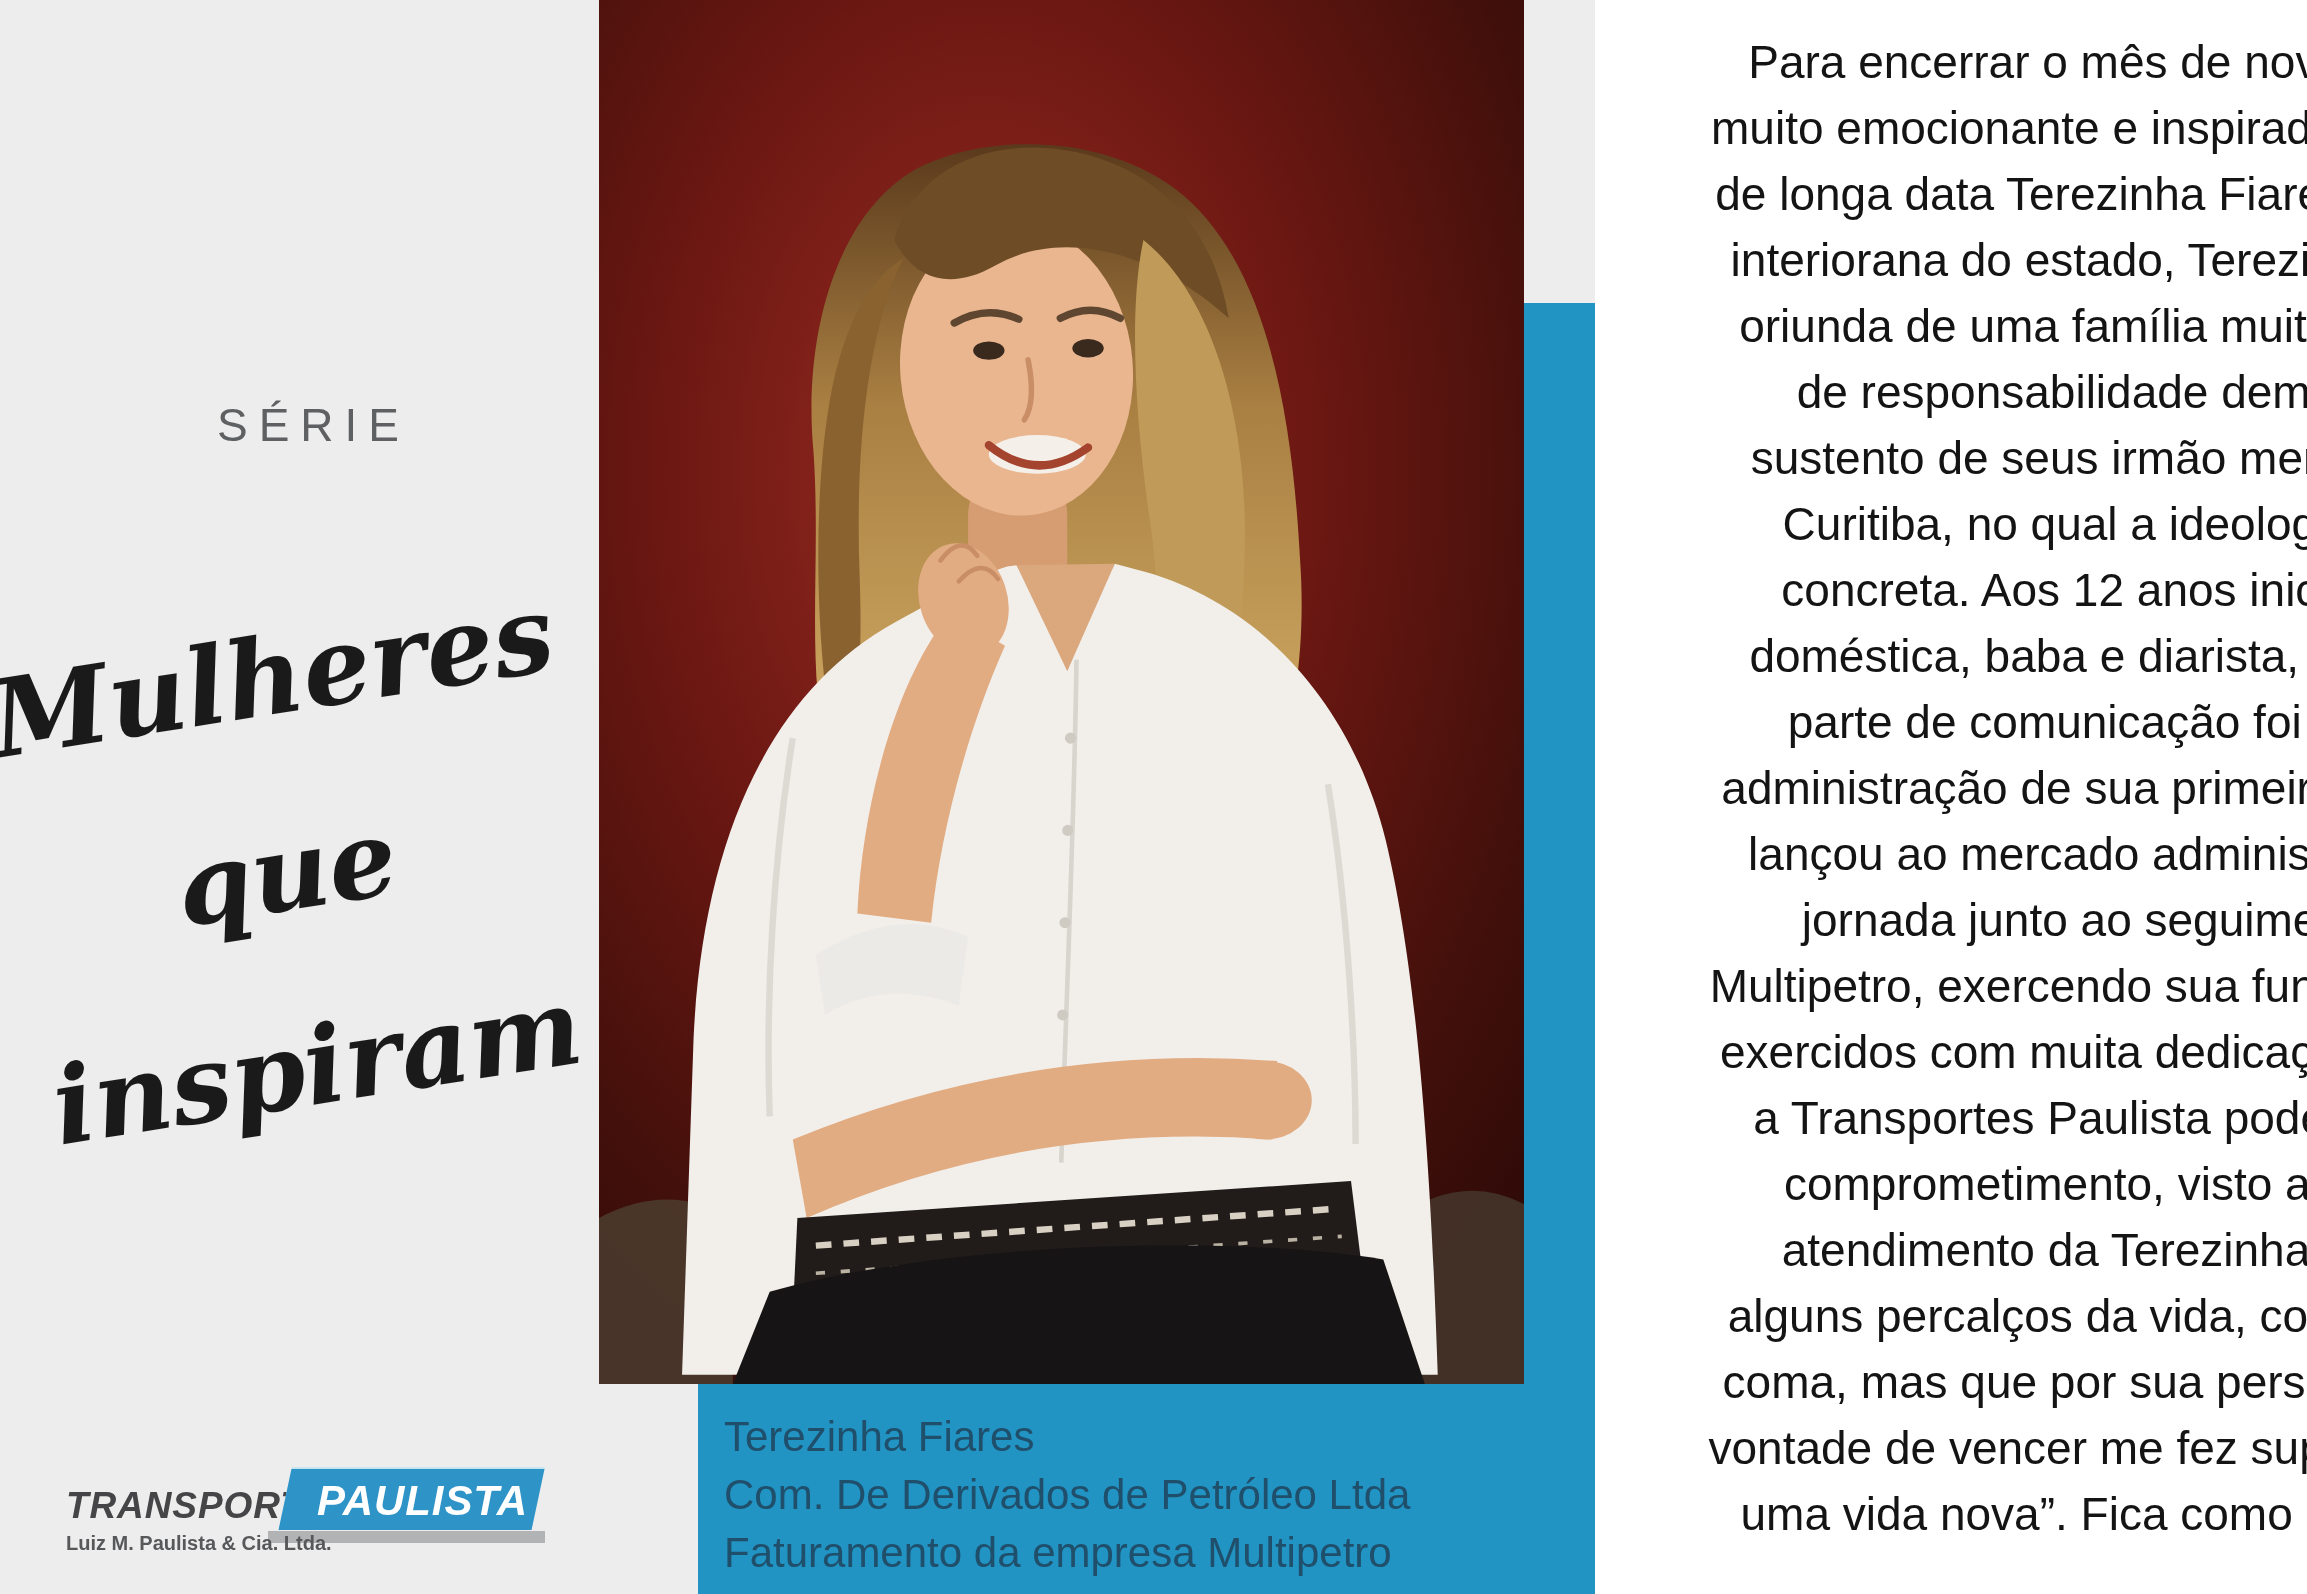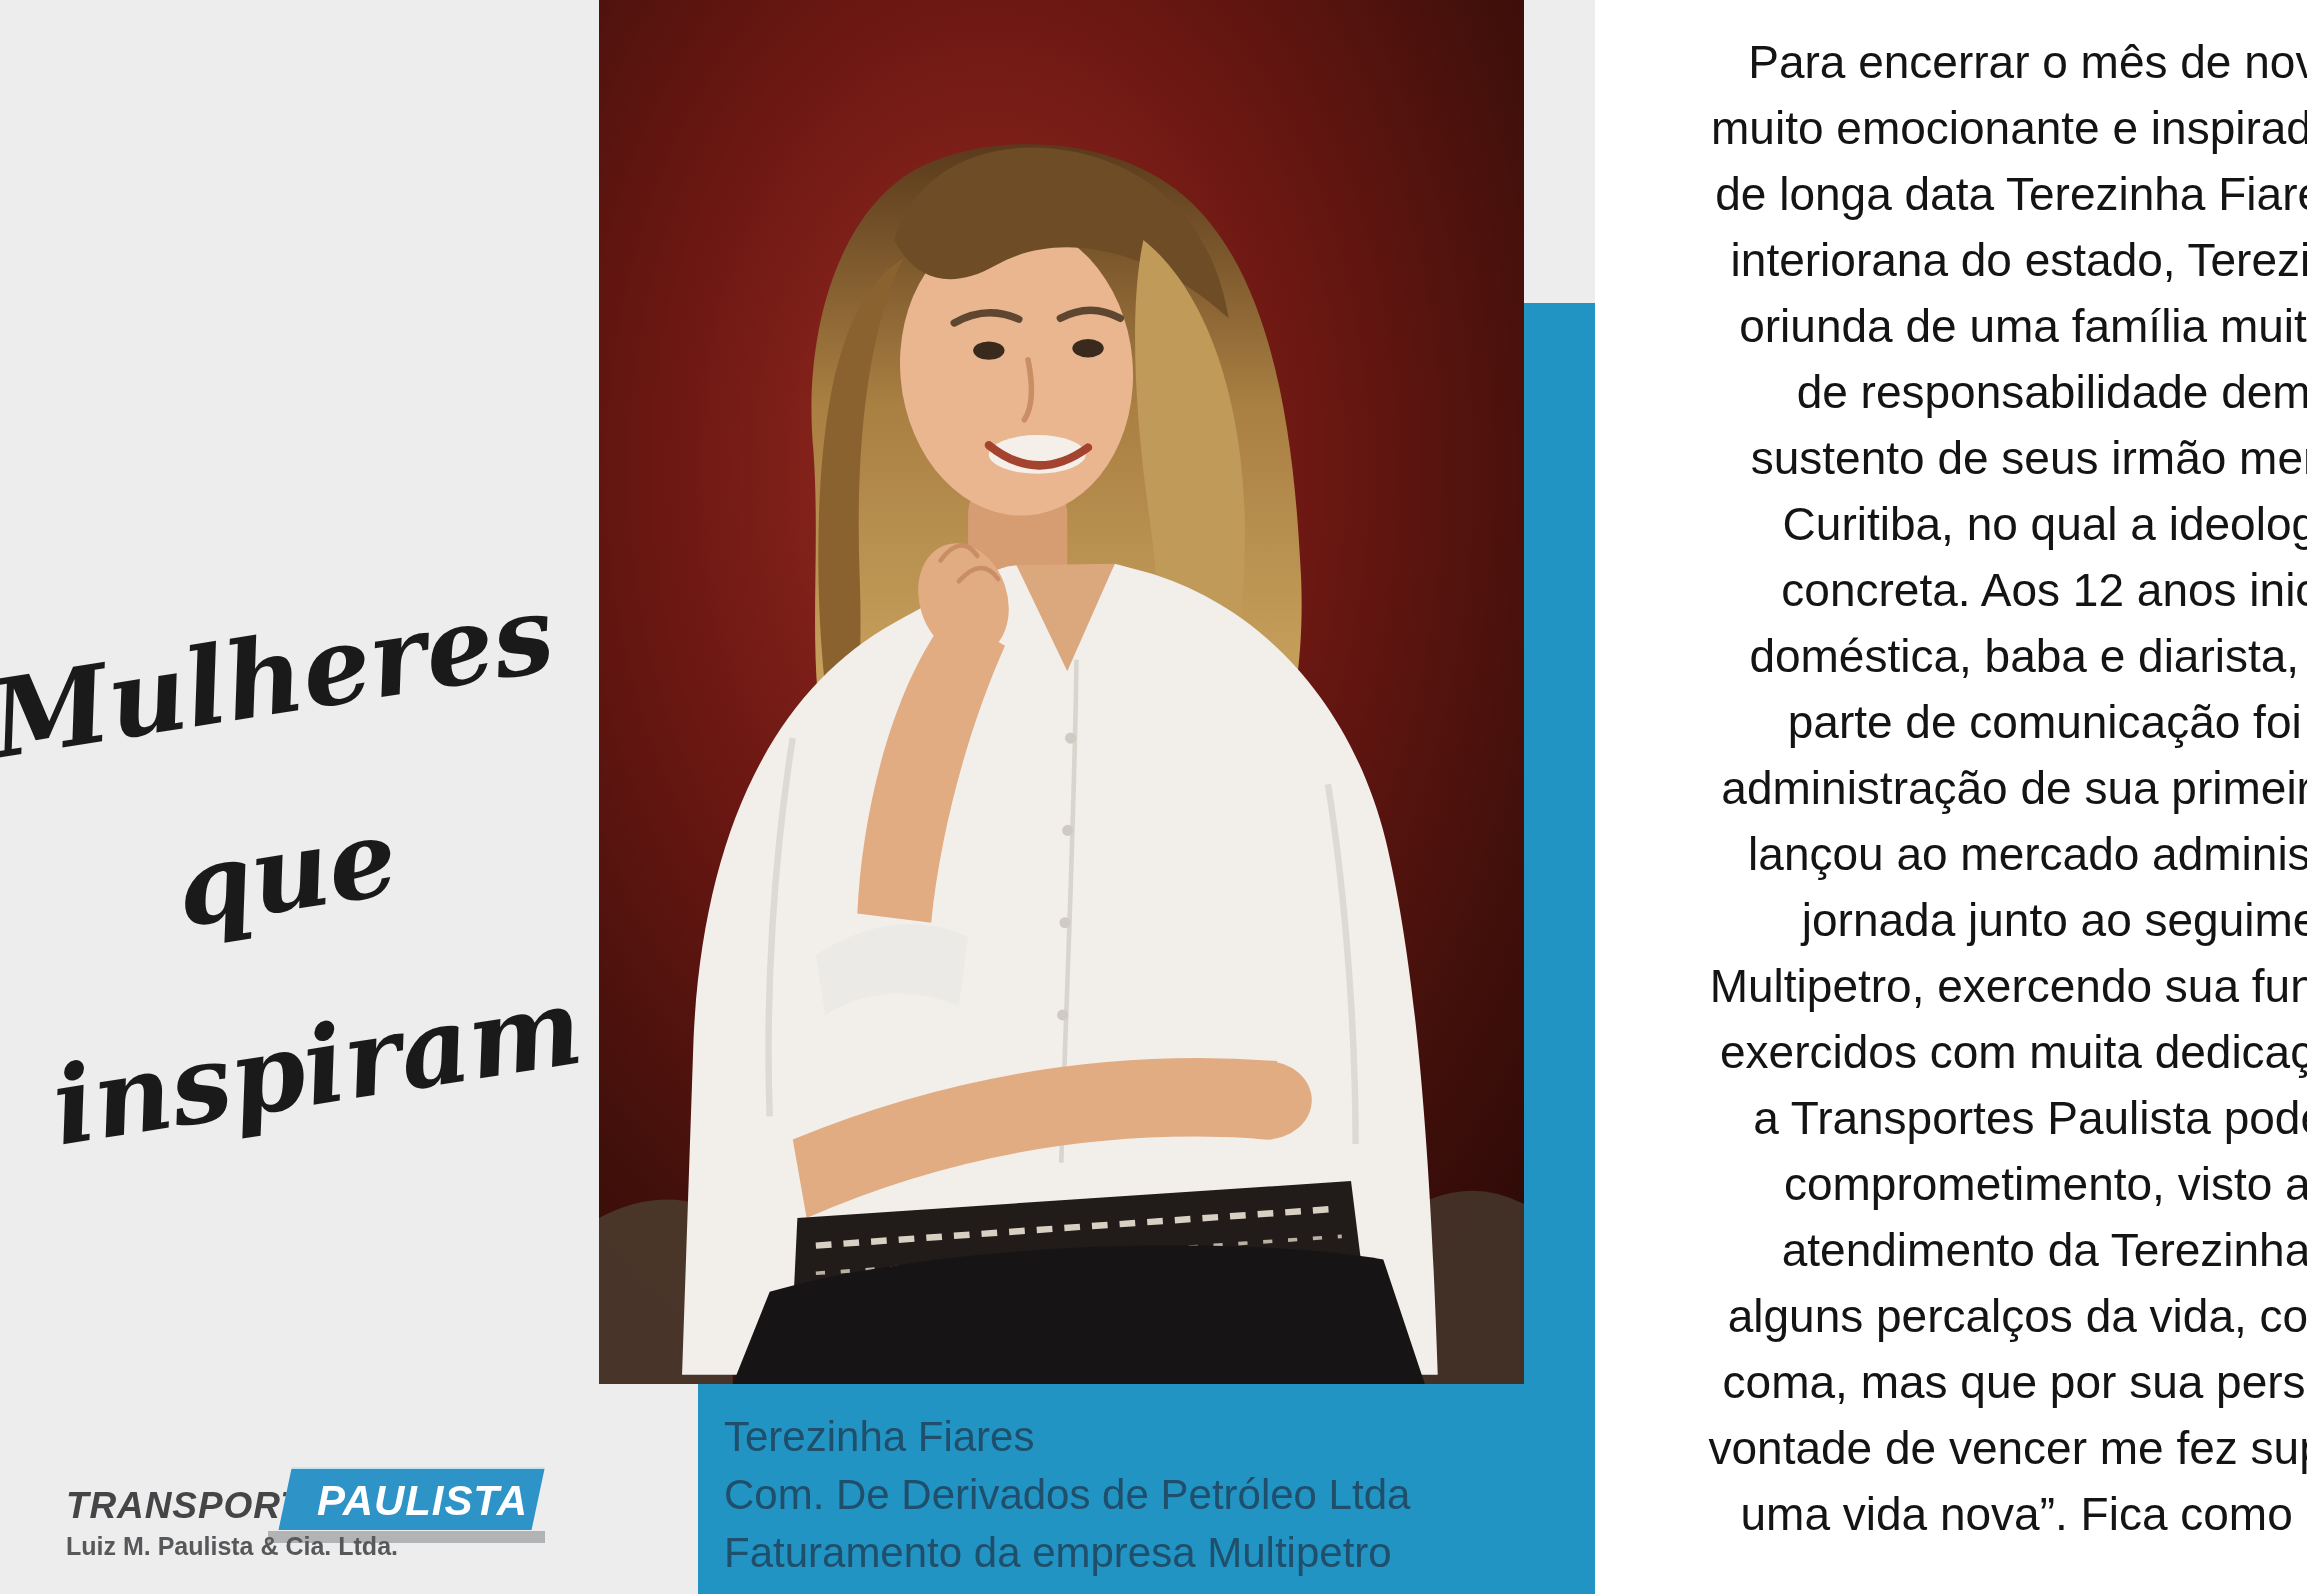--- a/index.html
+++ b/index.html
@@ -31,33 +31,34 @@
   .caption-line{font-size:42px;line-height:58px;font-weight:400;white-space:nowrap;}
 
   .logo{position:absolute;left:0;top:1453px;width:600px;height:141px;}
   .logo-top{position:absolute;left:66px;top:32px;font-size:37px;font-weight:700;font-style:italic;
     letter-spacing:0.9px;color:var(--logo-dark);white-space:nowrap;}
   .logo-box{position:absolute;left:285px;top:15.7px;width:253px;height:61px;background:var(--logo-blue);
     transform:skewX(-12deg);box-shadow:0 -1.8px 0 #bfe3f1;}
   .logo-paulista{position:absolute;left:305px;top:24px;width:221px;font-size:42px;font-weight:700;
     font-style:italic;color:#ffffff;letter-spacing:0.9px;white-space:nowrap;margin-left:12px;}
   .logo-bar{position:absolute;left:268px;top:78px;width:277px;height:12px;background:#b1b3b5;}
-  .logo-sub{position:absolute;left:66px;top:79px;font-size:25px;font-weight:700;color:#57585a;white-space:nowrap;}
+  .logo-sub{position:absolute;left:66px;top:79px;font-size:20px;font-weight:700;color:#57585a;white-space:nowrap;}
 
   .article{position:absolute;left:1614px;top:29px;width:1557px;text-align:center;color:var(--article-text);}
   .tline{font-size:46px;line-height:66px;white-space:nowrap;}
 </style>
 </head>
 <body>
 
 <div class="canvas">
 
   <div class="panel-gray"></div>
   <div class="blue-rect"></div>
 
+  <div class="serie">SÉRIE</div>
 
   <div class="script-title">
       <div class="script-line">Mulheres</div>
       <div class="script-line">que</div>
       <div class="script-line">inspiram</div>
     </div>
 
   <div class="photo">
     <svg viewBox="0 0 2005 3000" preserveAspectRatio="none">
       <defs>

